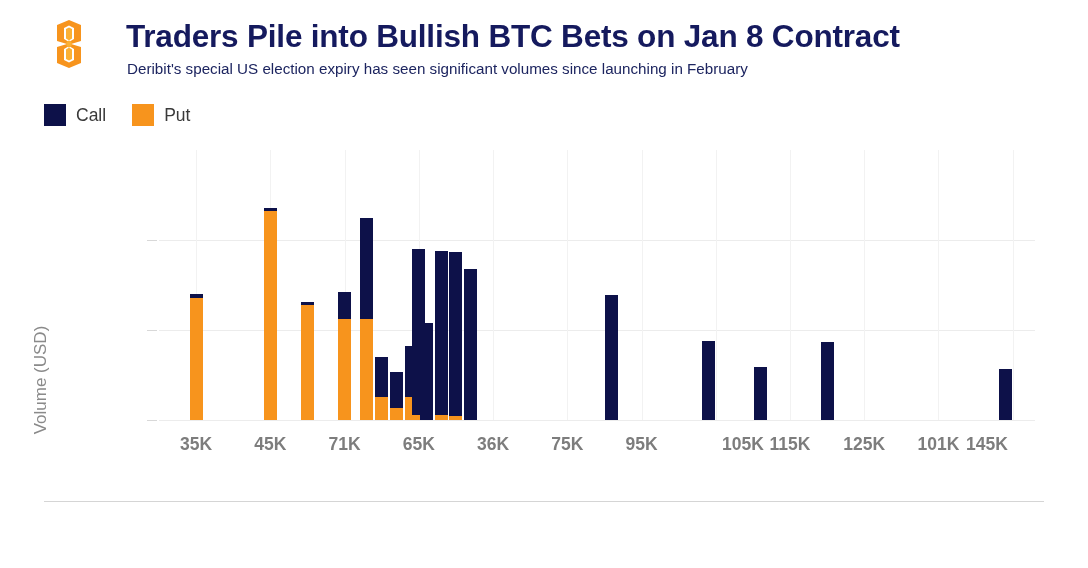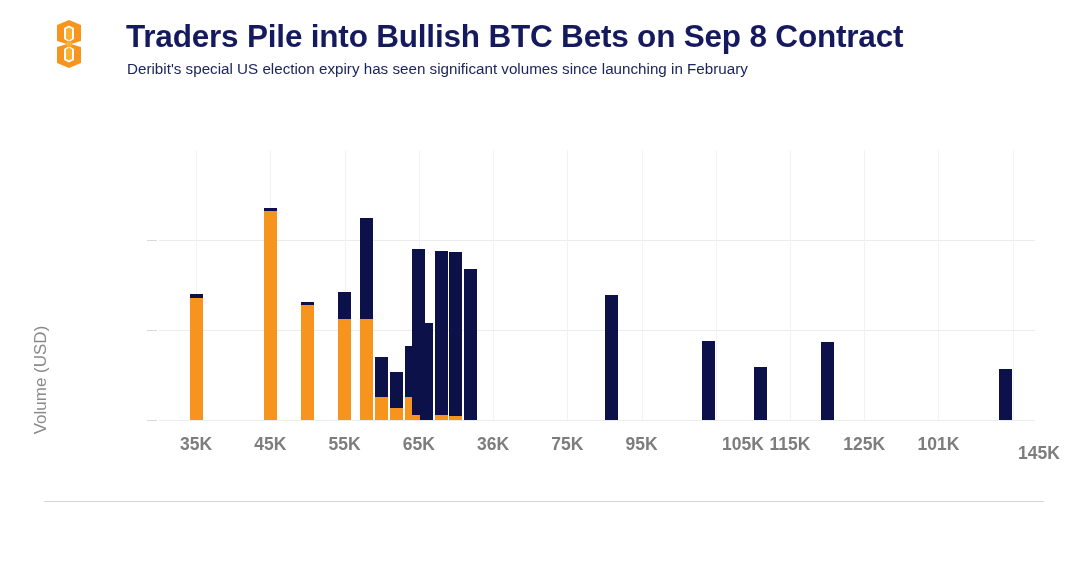--- a/index.html
+++ b/index.html
@@ -63,59 +63,69 @@
 <div class="page">
 
   <div class="header">
     <div class="logo-mark">
       <svg viewBox="0 0 50 50" width="50" height="50" aria-hidden="true">
         <path d="M13 6 L25 1 L37 6 L37 22 L27 25 L37 28 L37 44 L25 49 L13 44 L13 28 L23 25 L13 22 Z" fill="#F7941D"></path>
         <path d="M20 9 L25 6.5 L30 9 L30 20 L24 23.5 L24 26.5 L30 30 L30 41 L25 43.5 L20 41 L20 30 L26 26.5 L26 23.5 L20 20 Z" fill="#ffffff"></path>
         <path d="M22 10 L25 8.5 L28 10 L28 19.5 L22.5 23 L22.5 27 L28 30.5 L28 40 L25 41.5 L22 40 L22 30.5 L27.5 27 L27.5 23 L22 19.5 Z" fill="#FBB034"></path>
       </svg>
     </div>
-    <div class="title">Traders Pile into Bullish BTC Bets on Sep 8 Contract</div>
+    <div class="title">Traders Pile into Bullish BTC Bets on Jan 8 Contract</div>
     <div class="subtitle">Deribit's special US election expiry has seen significant volumes since launching in February</div>
   </div>
 
+  <div class="legend">
+    <div class="legend-item">
+      <span class="legend-swatch" style="background:#0D1149"></span>
+      <span class="legend-label">Call</span>
+    </div>
+    <div class="legend-item">
+      <span class="legend-swatch" style="background:#F7941D"></span>
+      <span class="legend-label">Put</span>
+    </div>
+  </div>
 
   <div class="chart">
     <div class="ylabel">Volume (USD)</div>
     <div class="plot" id="plot">
       <div class="axis-base"></div>
     <div class="gridline-h" style="top: 270px;"></div>
         <div class="ytick-dash" style="top: 270px; left: -12px;"></div>
         <div class="gridline-h" style="top: 180px;"></div>
         <div class="ytick-dash" style="top: 180px; left: -12px;"></div>
         <div class="gridline-h" style="top: 90px;"></div>
         <div class="ytick-dash" style="top: 90px; left: -12px;"></div>
         <div class="gridline-v" style="left: 37.1186px;"></div>
         <div class="xtick" style="left: 37.1186px;">35K</div>
         <div class="gridline-v" style="left: 111.356px;"></div>
         <div class="xtick" style="left: 111.356px;">45K</div>
         <div class="gridline-v" style="left: 185.593px;"></div>
-        <div class="xtick" style="left: 185.593px;">55K</div>
+        <div class="xtick" style="left: 185.593px;">71K</div>
         <div class="gridline-v" style="left: 259.831px;"></div>
         <div class="xtick" style="left: 259.831px;">65K</div>
         <div class="gridline-v" style="left: 334.068px;"></div>
         <div class="xtick" style="left: 334.068px;">36K</div>
         <div class="gridline-v" style="left: 408.305px;"></div>
         <div class="xtick" style="left: 408.305px;">75K</div>
         <div class="gridline-v" style="left: 482.542px;"></div>
         <div class="xtick" style="left: 482.542px;">95K</div>
         <div class="gridline-v" style="left: 556.78px;"></div>
         <div class="xtick" style="left: 584px;">105K</div>
         <div class="gridline-v" style="left: 631.017px;"></div>
         <div class="xtick" style="left: 631.017px;">115K</div>
         <div class="gridline-v" style="left: 705.254px;"></div>
         <div class="xtick" style="left: 705.254px;">125K</div>
         <div class="gridline-v" style="left: 779.492px;"></div>
         <div class="xtick" style="left: 779.492px;">101K</div>
         <div class="gridline-v" style="left: 853.729px;"></div>
-        <div class="xtick" style="left: 880px; margin-top: 9px;">145K</div>
+        <div class="xtick" style="left: 828px;">145K</div>
         <div class="bar" style="left: 30.6186px; height: 126px;">
           <div class="seg seg-put" style="bottom: 0px; height: 122.4px;"></div>
           <div class="seg seg-call" style="bottom: 122.4px; height: 3.6px;"></div>
         </div>
         <div class="bar" style="left: 104.856px; height: 212.4px;">
           <div class="seg seg-put" style="bottom: 0px; height: 208.8px;"></div>
           <div class="seg seg-call" style="bottom: 208.8px; height: 3.6px;"></div>
         </div>
         <div class="bar" style="left: 141.975px; height: 117.9px;">
           <div class="seg seg-put" style="bottom: 0px; height: 115.2px;"></div>

